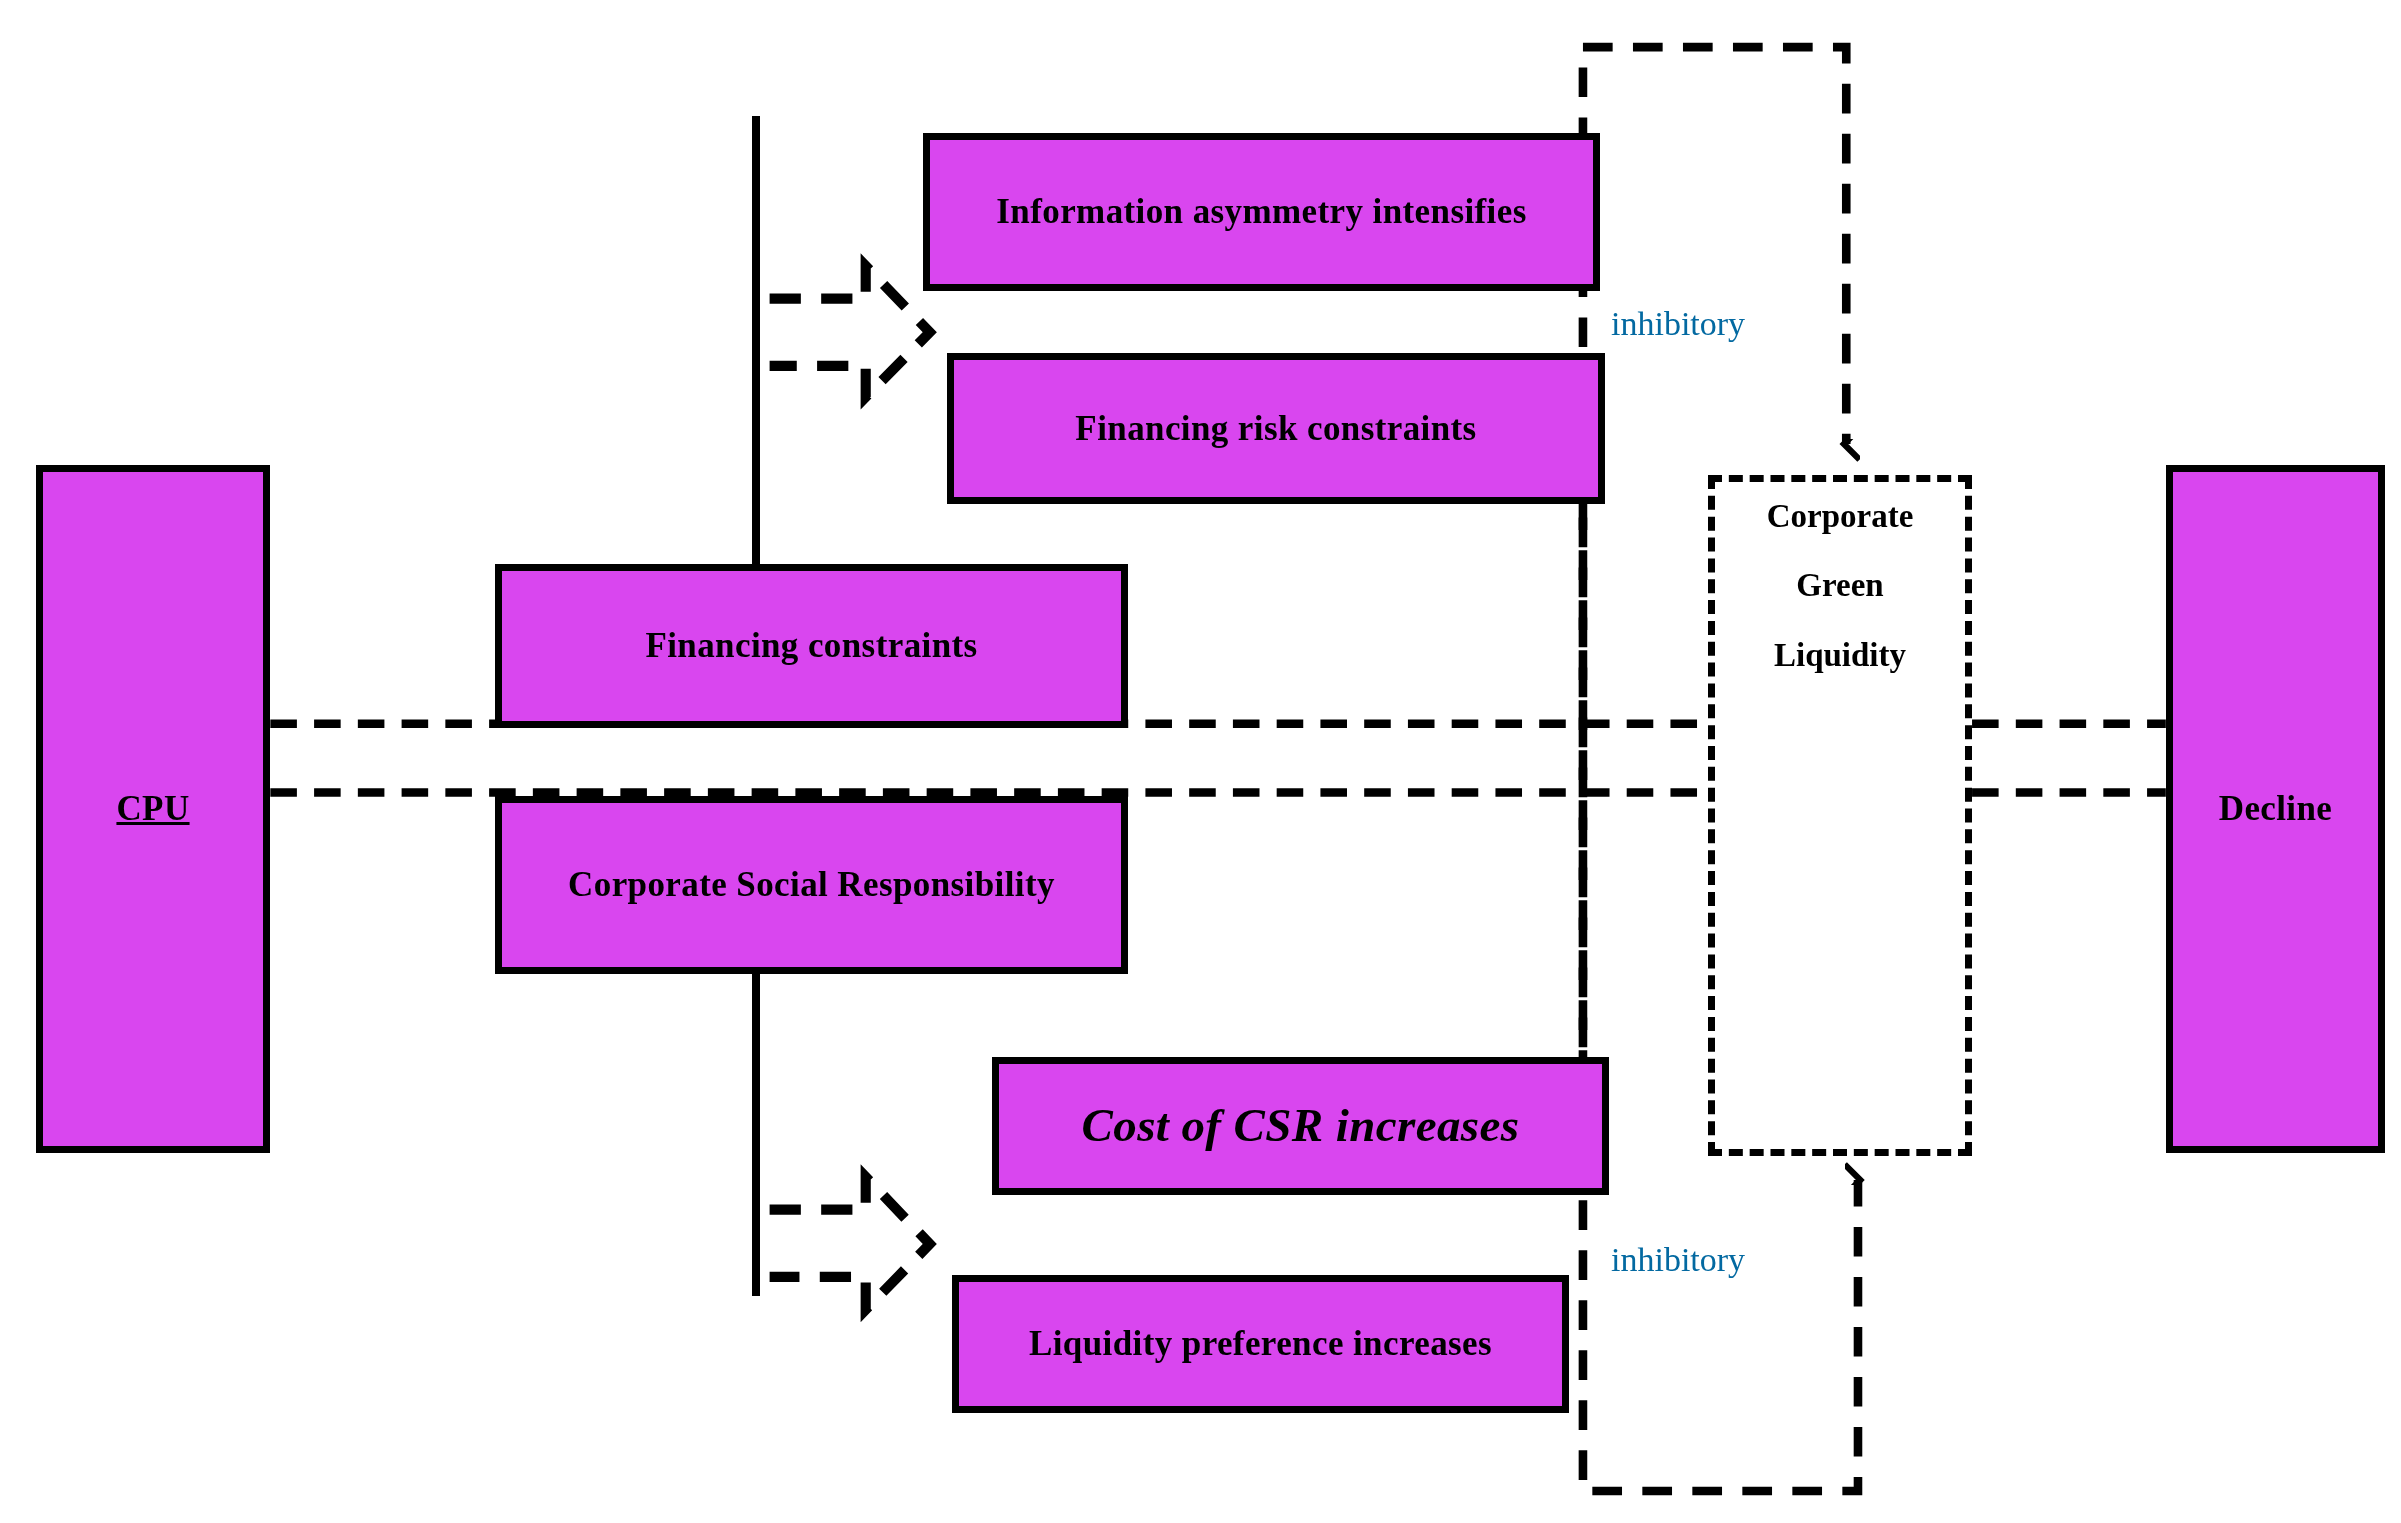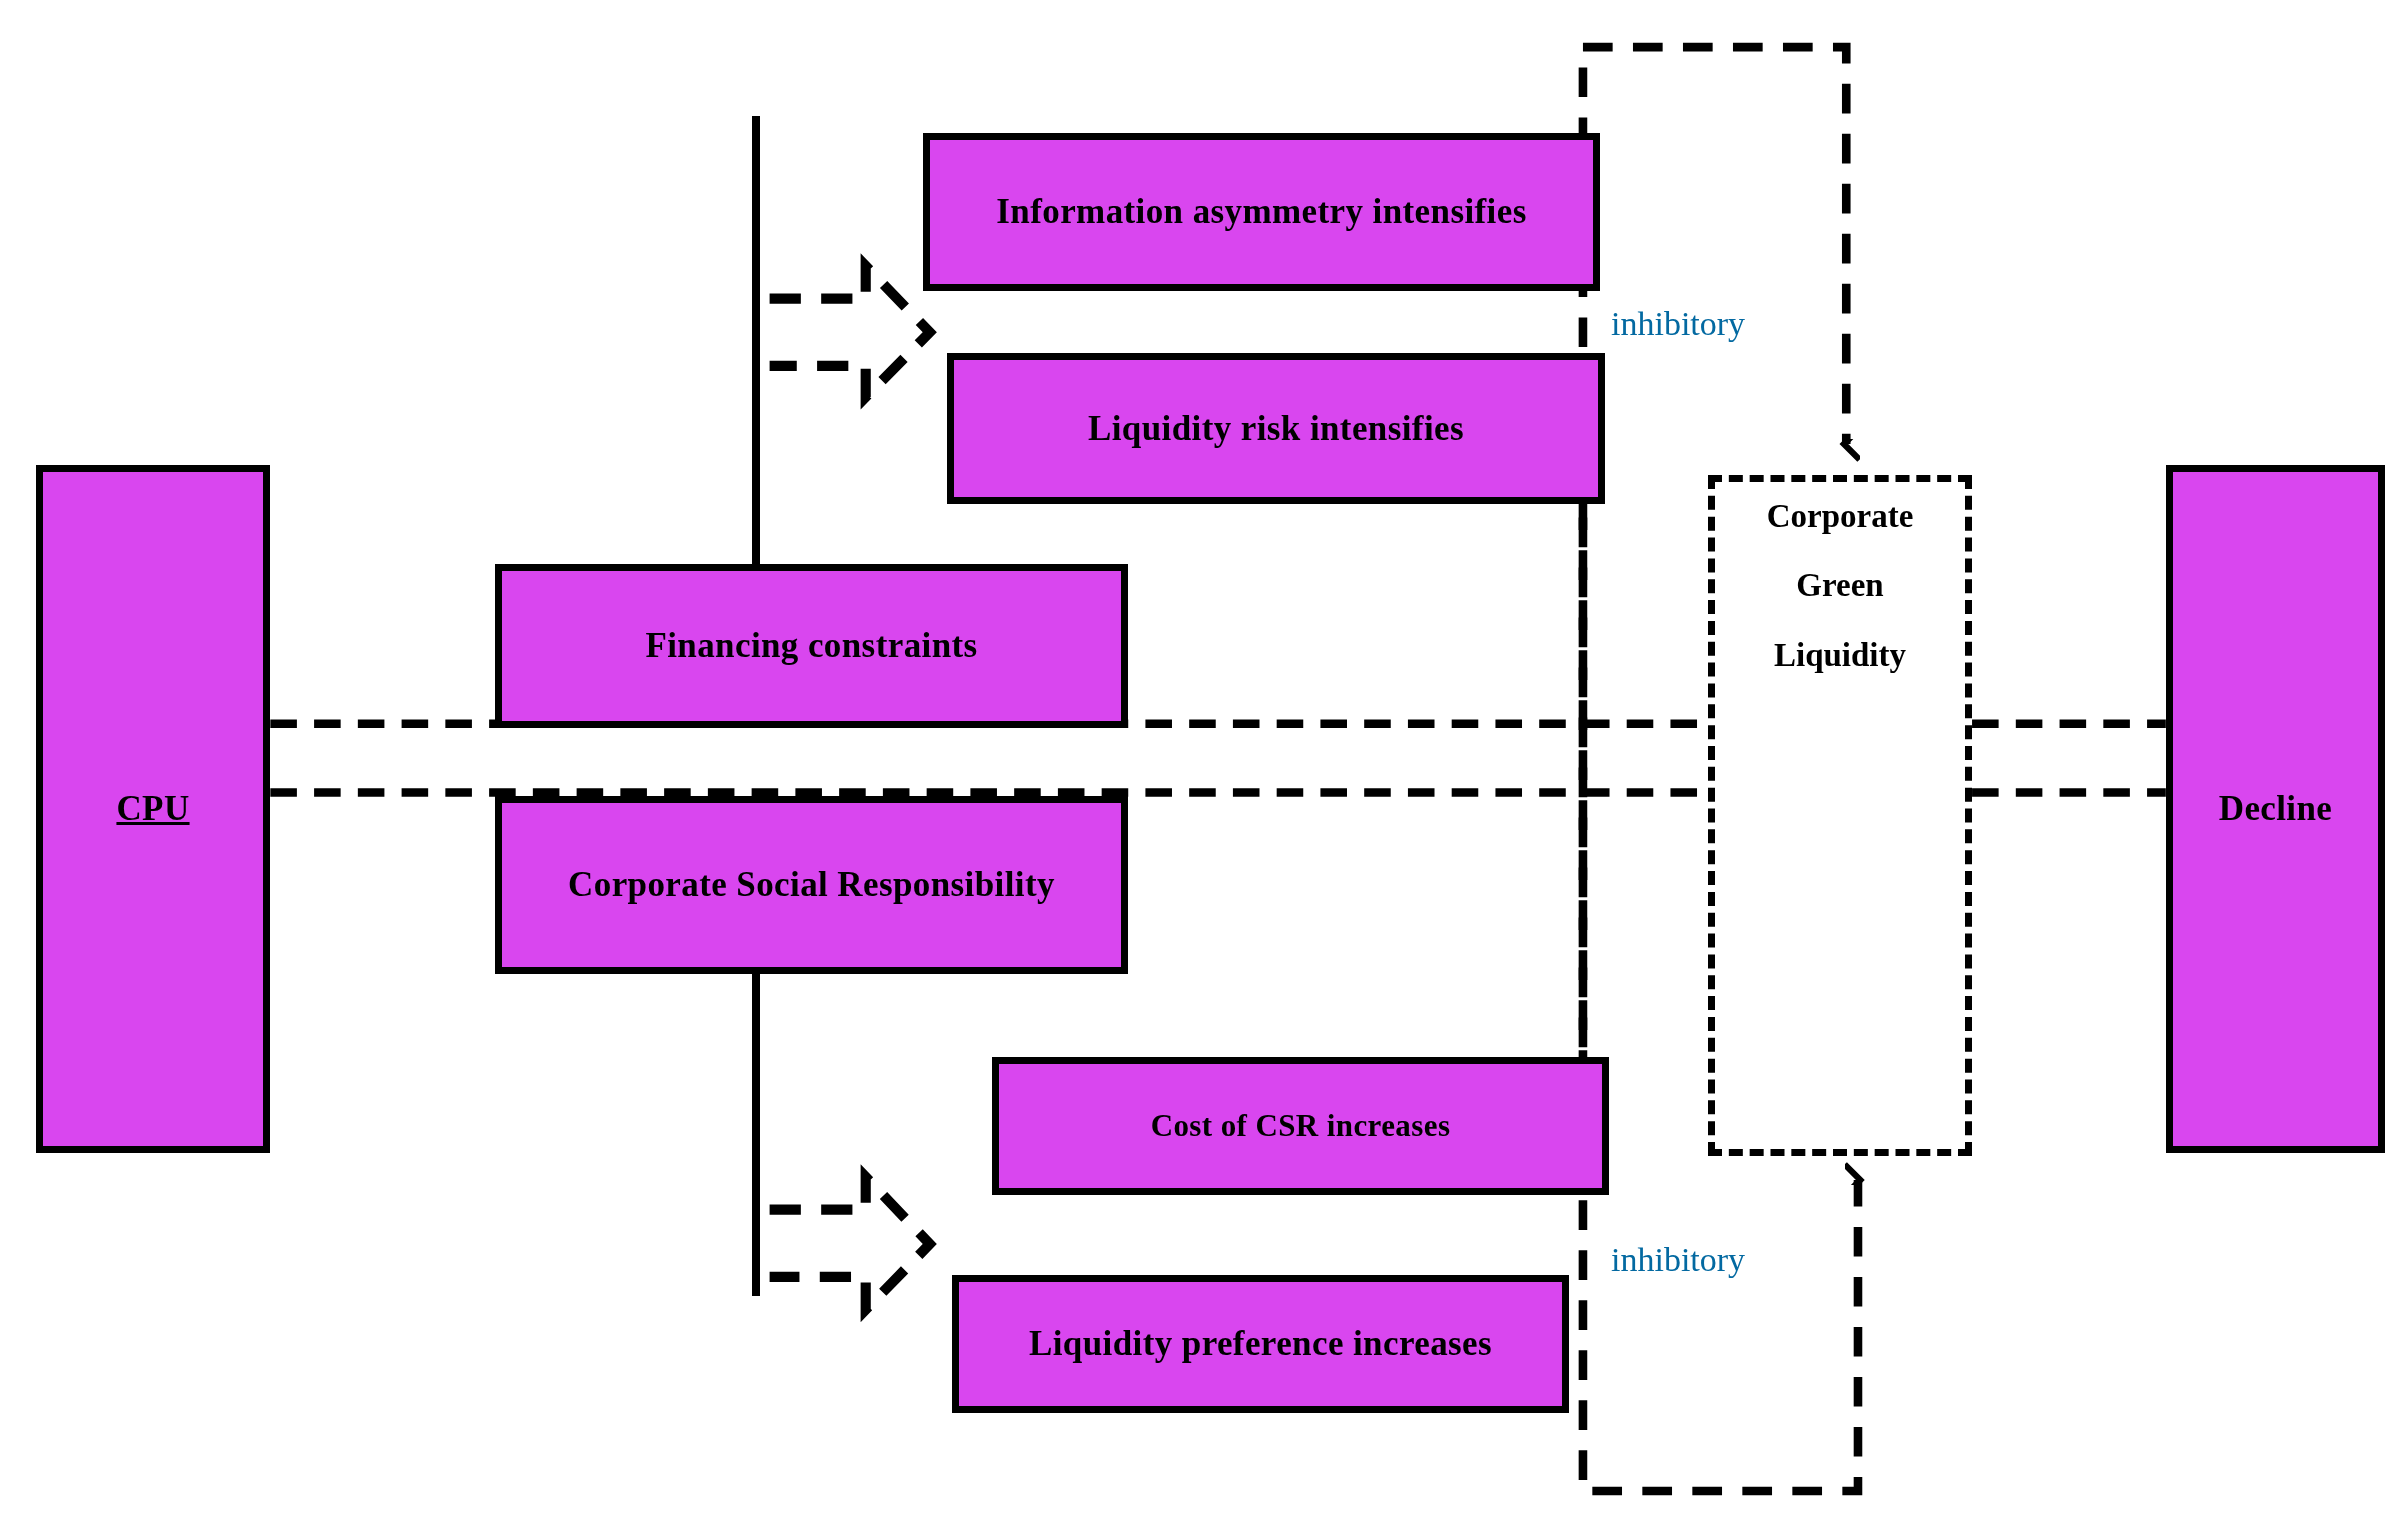--- a/index.html
+++ b/index.html
@@ -61,33 +61,33 @@
 
   <div class="box" style="left:36px;top:465px;width:234px;height:688px;text-decoration:underline;">
     <span class="lbl" style="font-size:35px;">CPU</span>
   </div>
 
   <div class="box" style="left:923px;top:133px;width:677px;height:158px;">
     <span class="lbl" style="font-size:35px;">Information asymmetry intensifies</span>
   </div>
 
   <div class="box" style="left:947px;top:353px;width:658px;height:151px;">
-    <span class="lbl" style="font-size:35px;">Liquidity risk intensifies</span>
+    <span class="lbl" style="font-size:35px;">Financing risk constraints</span>
   </div>
 
   <div class="box" style="left:495px;top:564px;width:633px;height:164px;">
     <span class="lbl" style="font-size:35px;">Financing constraints</span>
   </div>
 
   <div class="box" style="left:495px;top:796px;width:633px;height:178px;">
     <span class="lbl" style="font-size:35px;">Corporate Social Responsibility</span>
   </div>
 
   <div class="box" style="left:992px;top:1057px;width:617px;height:138px;">
-    <span class="lbl" style="font-size:31px;">Cost of CSR increases</span>
+    <span class="lbl" style="font-size:47px;font-style:italic;">Cost of CSR increases</span>
   </div>
 
   <div class="box" style="left:952px;top:1275px;width:617px;height:138px;">
     <span class="lbl" style="font-size:35px;">Liquidity preference increases</span>
   </div>
 
   <div class="dbox" style="left:1708px;top:475px;width:264px;height:681px;">
     <div style="text-align:center;">
       <div class="lbl" style="font-size:33px;">Corporate</div>
       <div class="lbl" style="font-size:33px;">Green</div>

